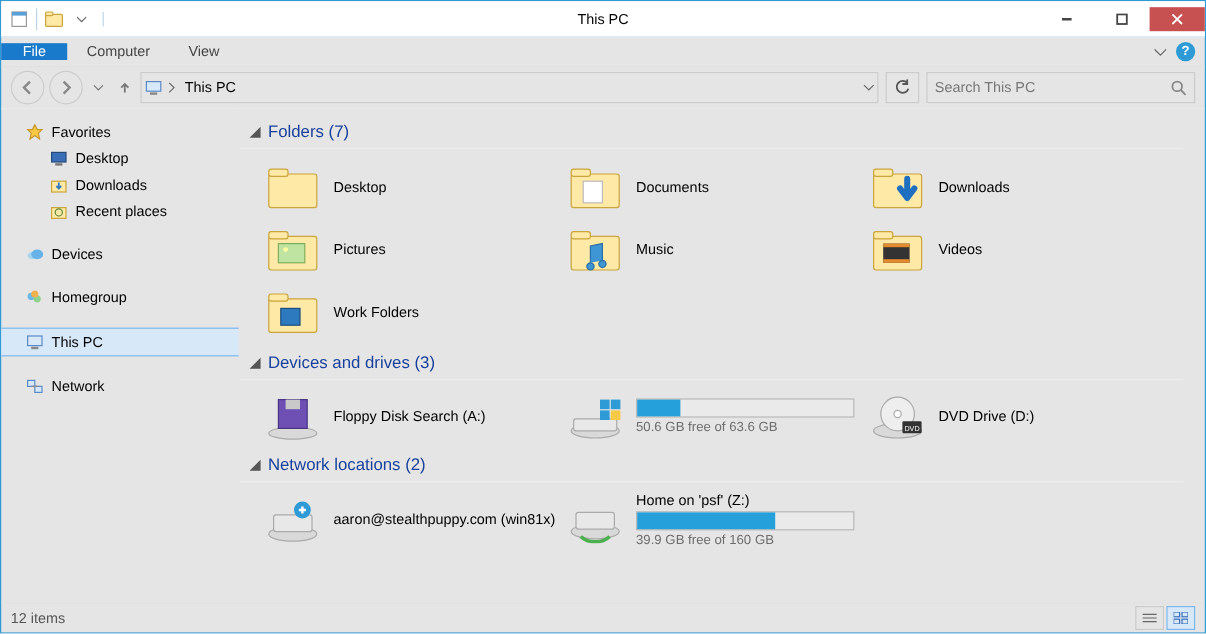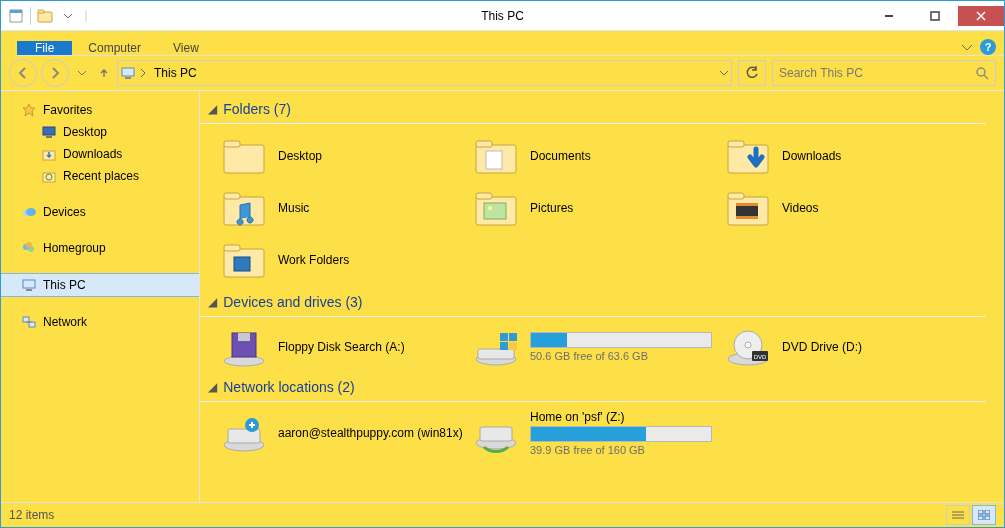--- a/index.html
+++ b/index.html
@@ -1,28 +1,28 @@
 <!DOCTYPE html>
 <html><head>
 <meta charset="utf-8">
 <style>
 html,body{margin:0;padding:0;font-family:"Segoe UI",Tahoma,sans-serif;font-size:12px;color:#000;background:#fff;}
-.window{width:1005px;height:528px;border:1px solid #2e9bd6;box-sizing:border-box;display:flex;flex-direction:column;background:#fde047;}
+.window{width:1005px;height:528px;border:1px solid #2e9bd6;box-sizing:border-box;display:flex;flex-direction:column;background:#e5e5e5;}
 
 .titlebar{height:29px;background:#fff;border-bottom:1px solid #d9e9f3;display:flex;align-items:center;position:relative;}
 .titlebar .qat{display:flex;align-items:center;gap:1px;padding-left:4px;}
 .qat-item{width:22px;height:22px;display:flex;align-items:center;justify-content:center;}
 .qat-sep{width:1px;height:18px;background:#bcd5e6;margin:0 2px;}
 .title-text{position:absolute;left:0;right:0;text-align:center;font-size:12px;color:#000;pointer-events:none;}
 .winbtns{margin-left:auto;display:flex;height:20px;}
 .winbtn{width:46px;height:20px;display:flex;align-items:center;justify-content:center;}
 .winbtn.close{background:#c75050;color:#fff;width:46px;}
 .winbtn svg{display:block;}
 
-.ribbon{height:24px;display:flex;align-items:flex-end;border-bottom:1px solid #e1e1e1;margin-left:16px;}
+.ribbon{height:24px;display:flex;align-items:center;border-bottom:1px solid #e1e1e1;}
 .ribbon .file{background:#1979ca;color:#fff;padding:0 18px;display:flex;align-items:center;font-size:12px;}
 .ribbon .tab{padding:0 16px;display:flex;align-items:center;color:#444;}
 .ribbon .help{margin-left:auto;display:flex;align-items:center;padding-right:8px;gap:8px;}
 .help-circ{width:16px;height:16px;border-radius:50%;background:#2e9bd6;color:#fff;display:flex;align-items:center;justify-content:center;font-size:11px;font-weight:bold;}
 
 .navbar{height:34px;display:flex;align-items:center;padding:4px 8px;gap:4px;box-sizing:border-box;}
 .navbtn{width:26px;height:26px;border:1px solid #ccc;border-radius:50%;display:flex;align-items:center;justify-content:center;color:#777;}
 .navbtn.sm{border:none;width:18px;}
 .addrbar{flex:1;height:24px;border:1px solid #ccc;display:flex;align-items:center;padding:0 2px;gap:4px;}
 .addrbar .crumb{padding:0 4px;}
@@ -305,35 +305,35 @@
                 <path d="M30 12 L30 26 M24 20 L30 28 L36 20" stroke="#1f6fc1" stroke-width="5" fill="none" stroke-linecap="round" stroke-linejoin="round"></path>
               </svg>
             </span>
           <span>Downloads</span>
         </div>
         <div class="folder-item">
           <span class="folder-icon">
               <svg width="44" height="38">
                 <rect x="2" y="8" width="40" height="28" rx="2" fill="#ffe9a6" stroke="#caa43c"></rect>
                 <rect x="2" y="4" width="16" height="6" rx="2" fill="#ffe9a6" stroke="#caa43c"></rect>
-                <path d="M18 30 a3 3 0 1 0 0.1 0 M18 30 L18 16 L28 14 L28 28 a3 3 0 1 0 0.1 0" fill="#3e97d4" stroke="#2a6fa5"></path>
-              </svg>
-            </span>
-          <span>Music</span>
-        </div>
-        <div class="folder-item">
-          <span class="folder-icon">
-              <svg width="44" height="38">
-                <rect x="2" y="8" width="40" height="28" rx="2" fill="#ffe9a6" stroke="#caa43c"></rect>
-                <rect x="2" y="4" width="16" height="6" rx="2" fill="#ffe9a6" stroke="#caa43c"></rect>
                 <rect x="10" y="14" width="22" height="16" fill="#bfe3a1" stroke="#7fae5d"></rect>
                 <circle cx="16" cy="19" r="2" fill="#fffb9e"></circle>
               </svg>
             </span>
           <span>Pictures</span>
+        </div>
+        <div class="folder-item">
+          <span class="folder-icon">
+              <svg width="44" height="38">
+                <rect x="2" y="8" width="40" height="28" rx="2" fill="#ffe9a6" stroke="#caa43c"></rect>
+                <rect x="2" y="4" width="16" height="6" rx="2" fill="#ffe9a6" stroke="#caa43c"></rect>
+                <path d="M18 30 a3 3 0 1 0 0.1 0 M18 30 L18 16 L28 14 L28 28 a3 3 0 1 0 0.1 0" fill="#3e97d4" stroke="#2a6fa5"></path>
+              </svg>
+            </span>
+          <span>Music</span>
         </div>
         <div class="folder-item">
           <span class="folder-icon">
               <svg width="44" height="38">
                 <rect x="2" y="8" width="40" height="28" rx="2" fill="#ffe9a6" stroke="#caa43c"></rect>
                 <rect x="2" y="4" width="16" height="6" rx="2" fill="#ffe9a6" stroke="#caa43c"></rect>
                 <rect x="10" y="14" width="22" height="16" fill="#333"></rect>
                 <rect x="10" y="14" width="22" height="3" fill="#e38b2e"></rect>
                 <rect x="10" y="27" width="22" height="3" fill="#e38b2e"></rect>
               </svg>

